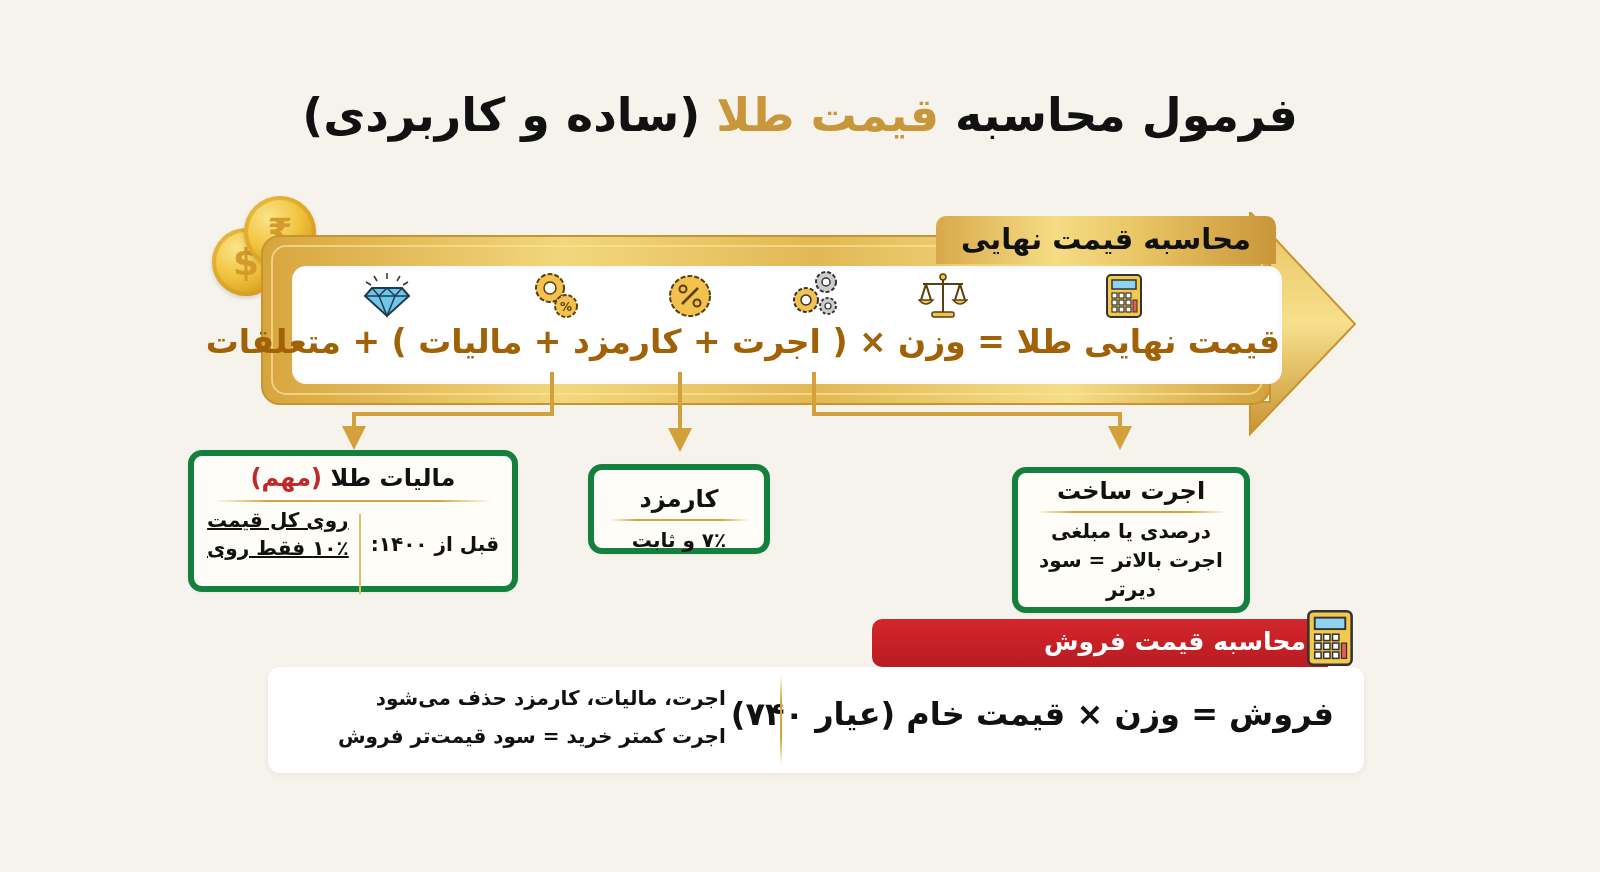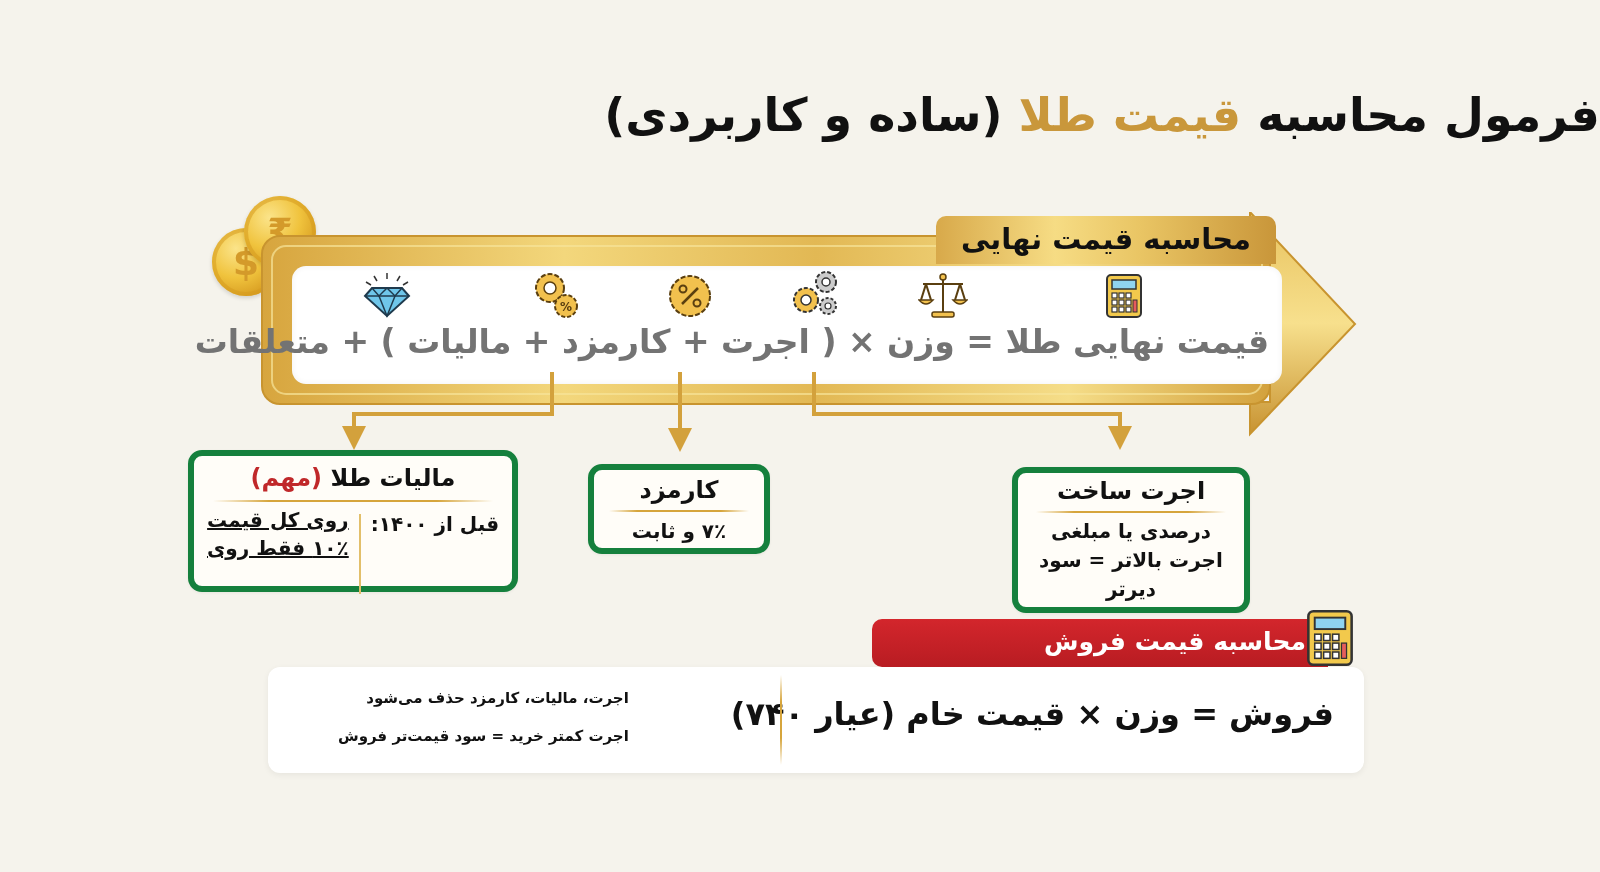--- a/index.html
+++ b/index.html
@@ -8,21 +8,21 @@
     background: #f5f3ec;
     font-family: "DejaVu Sans", sans-serif;
     position: relative;
     color: #111;
   }
   .abs { position: absolute; }
 
   
   .title {
     position: absolute; left: 0; right: 0; top: 88px;
-    direction: rtl;
+    text-align: center; direction: rtl;
     font-size: 46px; font-weight: bold; color: #111;
     letter-spacing: -0.5px;
   }
   .title .accent { color: #c9973b; }
 
   
   .coin {
     position: absolute; border-radius: 50%;
     background: radial-gradient(circle at 35% 30%, #fbe48a 0%, #f0c33d 45%, #d69a1f 80%, #b8801a 100%);
     box-shadow: inset 0 0 0 4px rgba(214,154,31,0.55), 0 2px 4px rgba(0,0,0,0.15);
@@ -38,23 +38,23 @@
     box-shadow: inset 0 0 6px rgba(0,0,0,0.06);
   }
   .buy-tab {
     position: absolute; left: 676px; top: 4px; width: 340px; height: 48px;
     border-radius: 10px 10px 0 0;
     background: linear-gradient(90deg, #d8a94a 0%, #f6dc84 35%, #e9c564 60%, #c9963a 100%);
     direction: rtl; text-align: center;
     font-size: 29px; font-weight: bold; line-height: 46px; color: #111;
   }
   .formula-line {
-    position: absolute; left: 0; right: 13px; top: 56px;
+    position: absolute; left: 0; right: 2px; top: 56px;
     direction: rtl; text-align: left;
-    font-size: 33px; font-weight: bold; white-space: nowrap; color: #737373;
+    font-size: 33px; font-weight: bold; white-space: nowrap; color: #a16207;
   }
   .f-icon { position: absolute; }
 
   
   .conn { position: absolute; background: #d3a13c; }
   .arrowhead {
     position: absolute; width: 0; height: 0;
     border-left: 12px solid transparent; border-right: 12px solid transparent;
     border-top: 24px solid #d3a13c;
   }
@@ -68,21 +68,21 @@
   }
   .card .card-title { font-size: 24px; font-weight: bold; }
   .card .rule {
     height: 2px; margin: 8px auto;
     background: linear-gradient(90deg, rgba(214,165,60,0) 0%, #d6a53c 20%, #d6a53c 80%, rgba(214,165,60,0) 100%);
   }
   .card .body { font-size: 20px; font-weight: bold; line-height: 30px; }
   .important { color: #c0282a; }
 
   .tax-cols { display: flex; direction: rtl; justify-content: center; align-items: flex-start; }
-  .tax-col { font-size: 20px; font-weight: bold; line-height: 29px; padding: 0 10px; }
+  .tax-col { font-size: 20px; font-weight: bold; line-height: 29px; padding: 0 10px; margin-top: 20px; }
   .tax-div { width: 2px; height: 80px; background: #e2bf6a; margin-top: 4px; }
 
   
   .sell-banner {
     position: absolute; left: 872px; top: 619px; width: 456px; height: 48px;
     background: linear-gradient(180deg, #d3262c 0%, #b81c22 100%);
     border-radius: 10px 0 0 10px;
     direction: rtl; color: #fff; font-weight: bold; font-size: 25px;
     line-height: 46px; padding-right: 22px; text-align: right;
   }
@@ -95,21 +95,21 @@
     position: absolute; right: 30px; top: 28px;
     direction: rtl; font-size: 32px; font-weight: bold; white-space: nowrap;
   }
   .sell-divider {
     position: absolute; left: 512px; top: 8px; width: 2px; height: 90px;
     background: linear-gradient(180deg, rgba(214,165,60,0), #d6a53c 30%, #d6a53c 70%, rgba(214,165,60,0));
   }
   .sell-notes {
     position: absolute; right: 628px; top: 12px;
     direction: rtl; text-align: right;
-    font-size: 15px; font-weight: bold; line-height: 38px; white-space: nowrap;
+    font-size: 20px; font-weight: bold; line-height: 38px; white-space: nowrap;
   }
 </style>
 </head>
 <body>
 
 <div class="title">
   <span>فرمول محاسبه</span>
   <span class="accent">قیمت طلا</span>
   <span>(ساده و کاربردی)</span>
 </div>
@@ -241,21 +241,21 @@
       <div>قبل از ۱۴۰۰:</div>
     </div>
     <div class="tax-div"></div>
     <div class="tax-col" style="line-height:28px; margin-top:-4px;text-decoration:underline;">
       <div>روی کل قیمت</div>
       <div>۱۰٪ فقط روی</div>
     </div>
   </div>
 </div>
 
-<div class="card" style="left:588px; top:464px; width:182px; height:90px; padding-top:6px;">
+<div class="card" style="left:588px; top:464px; width:182px; height:90px; padding-top:15px;">
   <div class="card-title">کارمزد</div>
   <div class="rule" style="width:140px; margin:6px auto 4px;"></div>
   <div class="body">۷٪ و ثابت</div>
 </div>
 
 <div class="card" style="left:1012px; top:454px; width:238px; height:146px; padding-top:4px;margin-top:13px;">
   <div class="card-title">اجرت ساخت</div>
   <div class="rule" style="width:190px; margin:6px auto 4px;"></div>
   <div class="body" style="line-height:29px;">
     <div>درصدی یا مبلغی</div>

